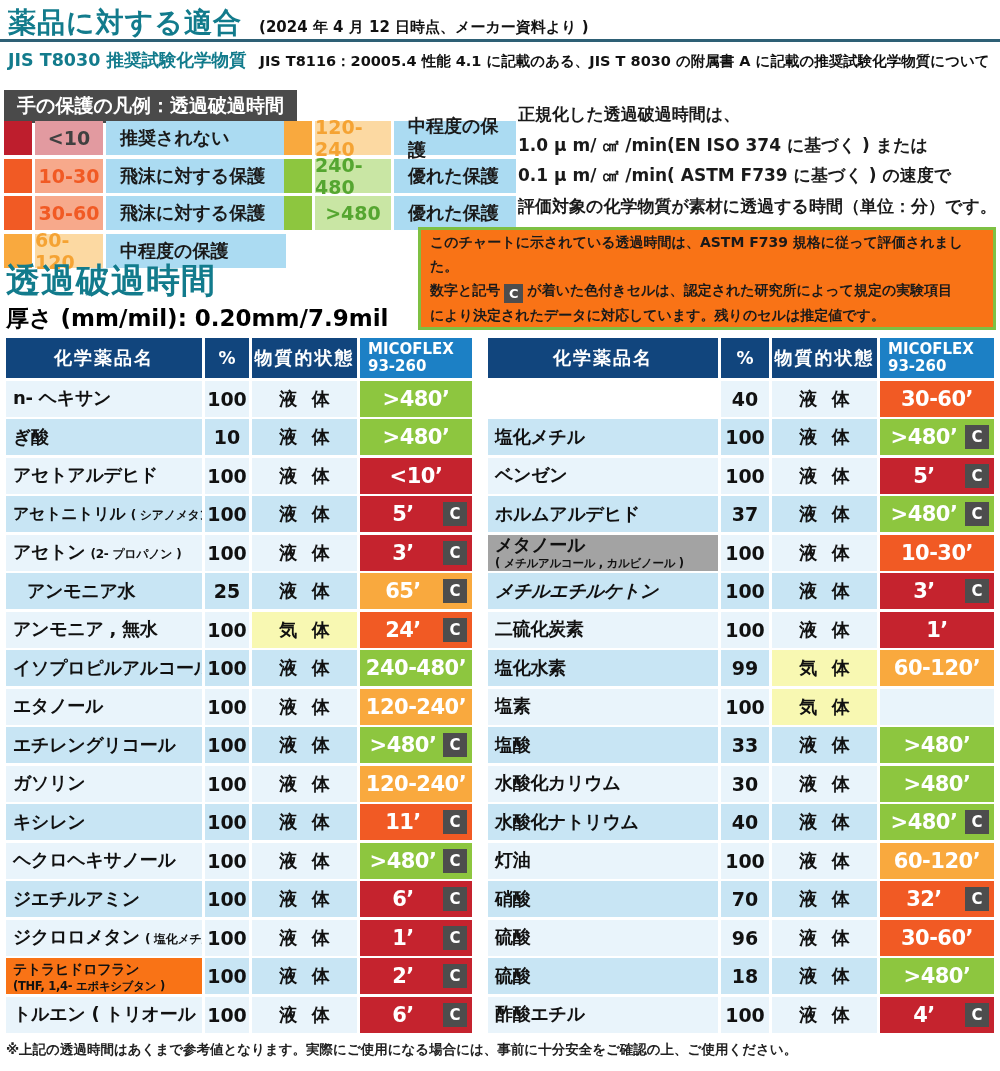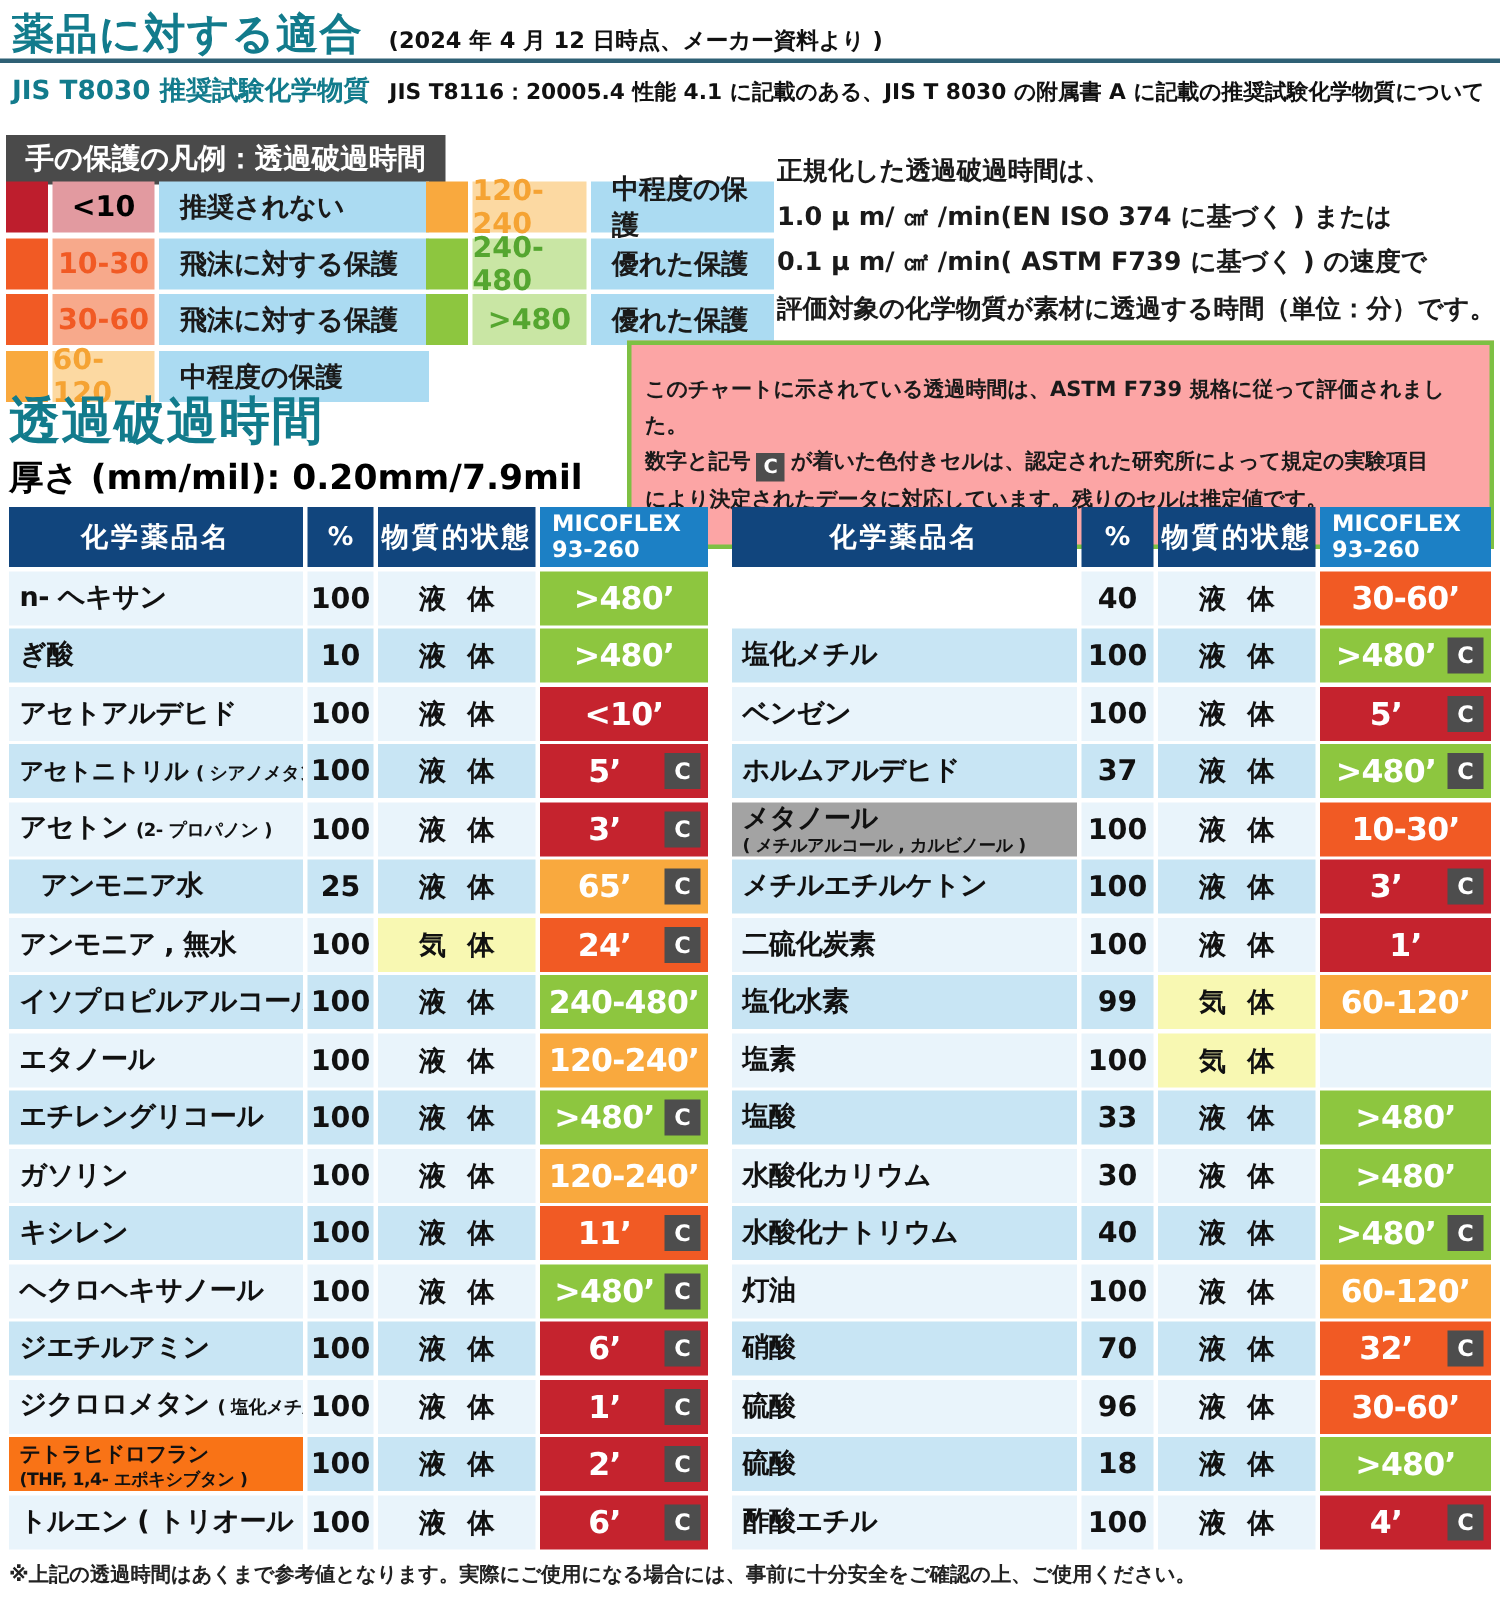--- a/index.html
+++ b/index.html
@@ -27,21 +27,21 @@
   #legend-right .lg-rg{width:76px;}
   .lg-lb{height:34px;background:#abdbf2;display:flex;align-items:center;
          font-size:18px;font-weight:600;color:#1a1a1a;padding-left:14px;}
   #legend-left .lg-lb{width:166px;}
   #legend-right .lg-lb{width:108px;}
   
   .explain{position:absolute;left:518px;top:99px;font-size:17px;font-weight:600;
            line-height:30.5px;color:#1a1a1a;white-space:nowrap;}
   
   .note-box{position:absolute;left:418px;top:227px;width:578px;box-sizing:border-box;
-            border:3px solid #7ec043;background:#fca5a5;padding:18px 9px;font-size:14px;
+            border:3px solid #7ec043;background:#f97316;padding:0 9px;font-size:14px;
             font-weight:600;line-height:24px;color:#1a1a1a;}
   .c-chip{display:inline-block;width:19px;height:19px;background:#4d4d4d;color:#fff;
           text-align:center;line-height:19px;font-size:13px;font-weight:bold;
           vertical-align:-3px;margin:0 4px;}
   
   .section-title{position:absolute;left:6px;top:258px;font-size:34px;font-weight:bold;
                  color:#127b8c;letter-spacing:1px;}
   .thickness{position:absolute;left:6px;top:303px;font-size:23px;font-weight:600;color:#000;}
   
   .tbl{position:absolute;top:338px;display:grid;column-gap:3px;row-gap:2.5px;
@@ -87,21 +87,21 @@
   <div class="jis-row">
     <span class="jis-label">JIS T8030 推奨試験化学物質</span>
     <span class="jis-desc">JIS T8116：20005.4 性能 4.1 に記載のある、JIS T 8030 の附属書 A に記載の推奨試験化学物質について</span>
   </div>
 
   <div class="legend-badge">手の保護の凡例：透過破過時間</div>
 
   <div id="legend-left" class="legend-col">
   <div class="lg-row">
     <div class="lg-sq" style="background: rgb(190, 30, 45);"></div>
-    <div class="lg-rg" style="background: rgb(226, 154, 160); color: #000000; text-align: center;">&lt;10</div>
+    <div class="lg-rg" style="background: rgb(226, 154, 160); color: #404040; text-align: center;">&lt;10</div>
     <div class="lg-lb">推奨されない</div>
   </div>
 
   <div class="lg-row">
     <div class="lg-sq" style="background: rgb(241, 90, 36);"></div>
     <div class="lg-rg" style="background: rgb(247, 169, 139); color: rgb(241, 90, 36);">10-30</div>
     <div class="lg-lb">飛沫に対する保護</div>
   </div>
 
   <div class="lg-row">
@@ -406,21 +406,21 @@
     <span class="nm-line"><span class="nm">メタノール</span> </span>
     <span class="nm2">( メチルアルコール , カルビノール )</span>
   </div>
   <div class="cell pct" style="background: rgb(233, 244, 251);">100</div>
   <div class="cell state" style="background: rgb(233, 244, 251);">液 体</div>
   <div class="cell val" style="background: rgb(241, 90, 36);">
     <span class="val-text">10-30’</span>
 
   </div>
 
-  <div class="cell name" style="background: rgb(200, 229, 244);">
+  <div class="cell name" style="background: rgb(200, 229, 244); font-style: italic;">
     <span class="nm-line"><span class="nm">メチルエチルケトン</span> </span>
 
   </div>
   <div class="cell pct" style="background: rgb(200, 229, 244);">100</div>
   <div class="cell state" style="background: rgb(200, 229, 244);">液 体</div>
   <div class="cell val has-c" style="background: rgb(197, 35, 46);">
     <span class="val-text">3’</span>
     <span class="c-badge">C</span>
   </div>
 

